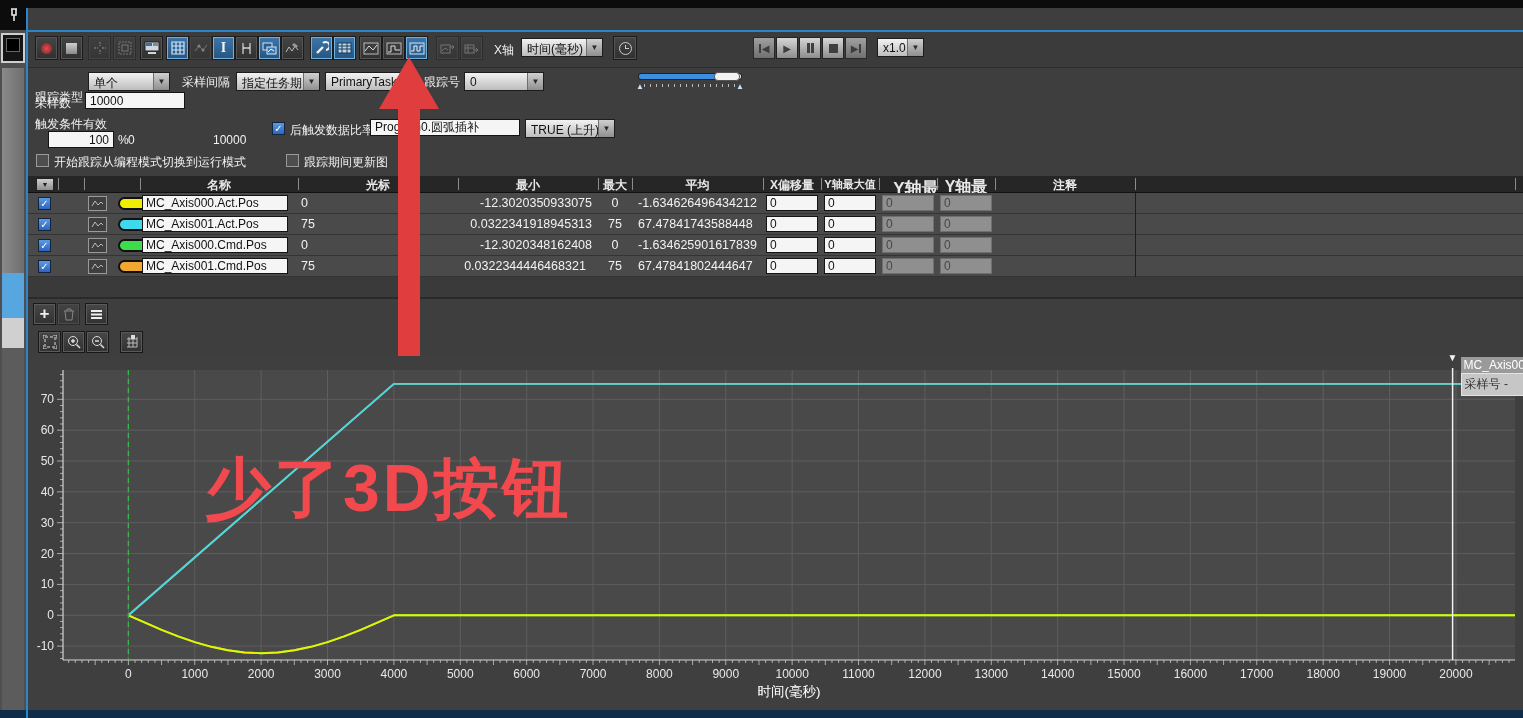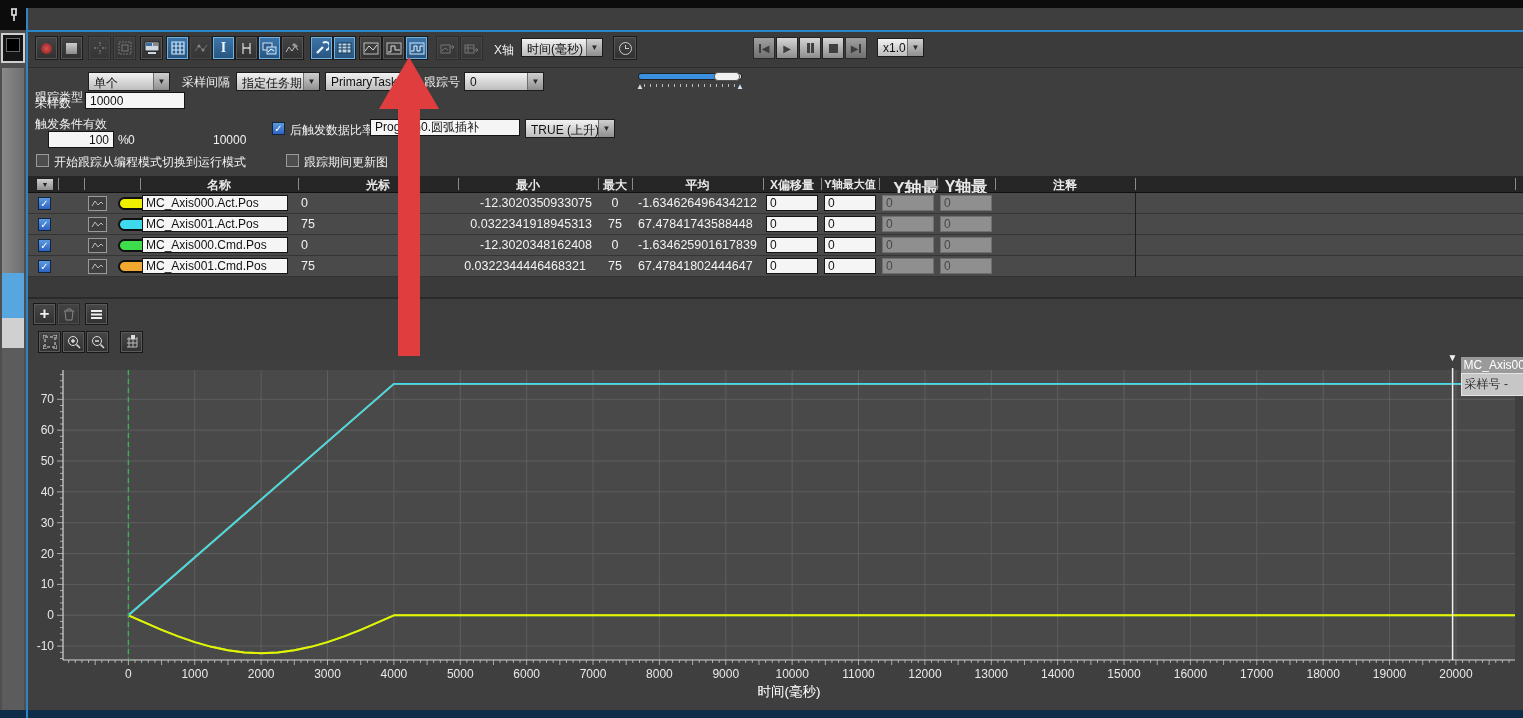--- a/index.html
+++ b/index.html
@@ -777,17 +777,18 @@
       <text x="24" y="41.30851063829789" fill="#e8e8e8" font-size="12" text-anchor="end">70</text>
       <text x="759" y="334" fill="#ffffff" font-size="13.5" text-anchor="middle">时间(毫秒)</text>
     </svg>
 
   <span class="abs" id="cursor-flag" style="left: 1447.61px;">▼</span>
   <div class="abs" id="tooltip" style="left: 1460.61px;">
     <div class="tt1">MC_Axis000</div>
     <div class="tt2">采样号 -</div>
   </div>
 
+  <div class="abs" id="ann-text">少了3D按钮</div>
   <div class="abs" id="arrow-head"></div>
   <div class="abs" id="arrow-shaft"></div>
 
   <div class="abs" id="bottomstrip"></div>
 </div>
 
 </body></html>

